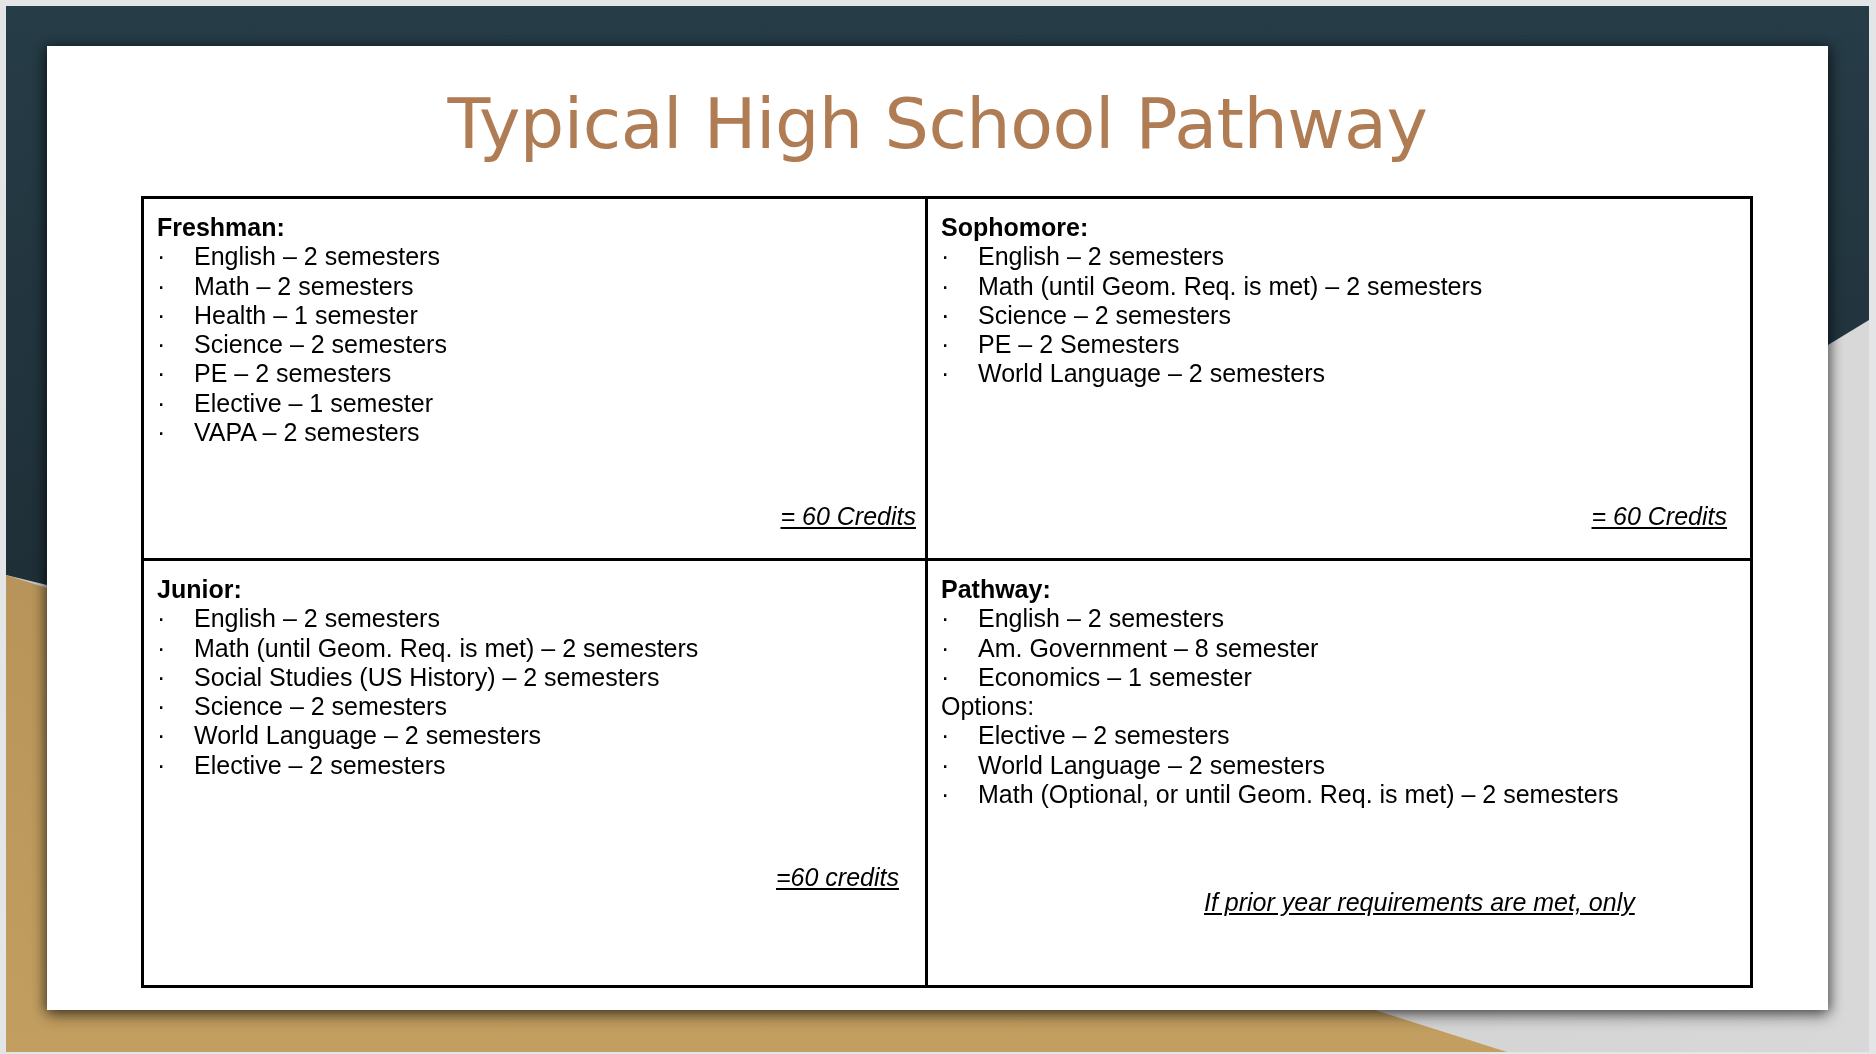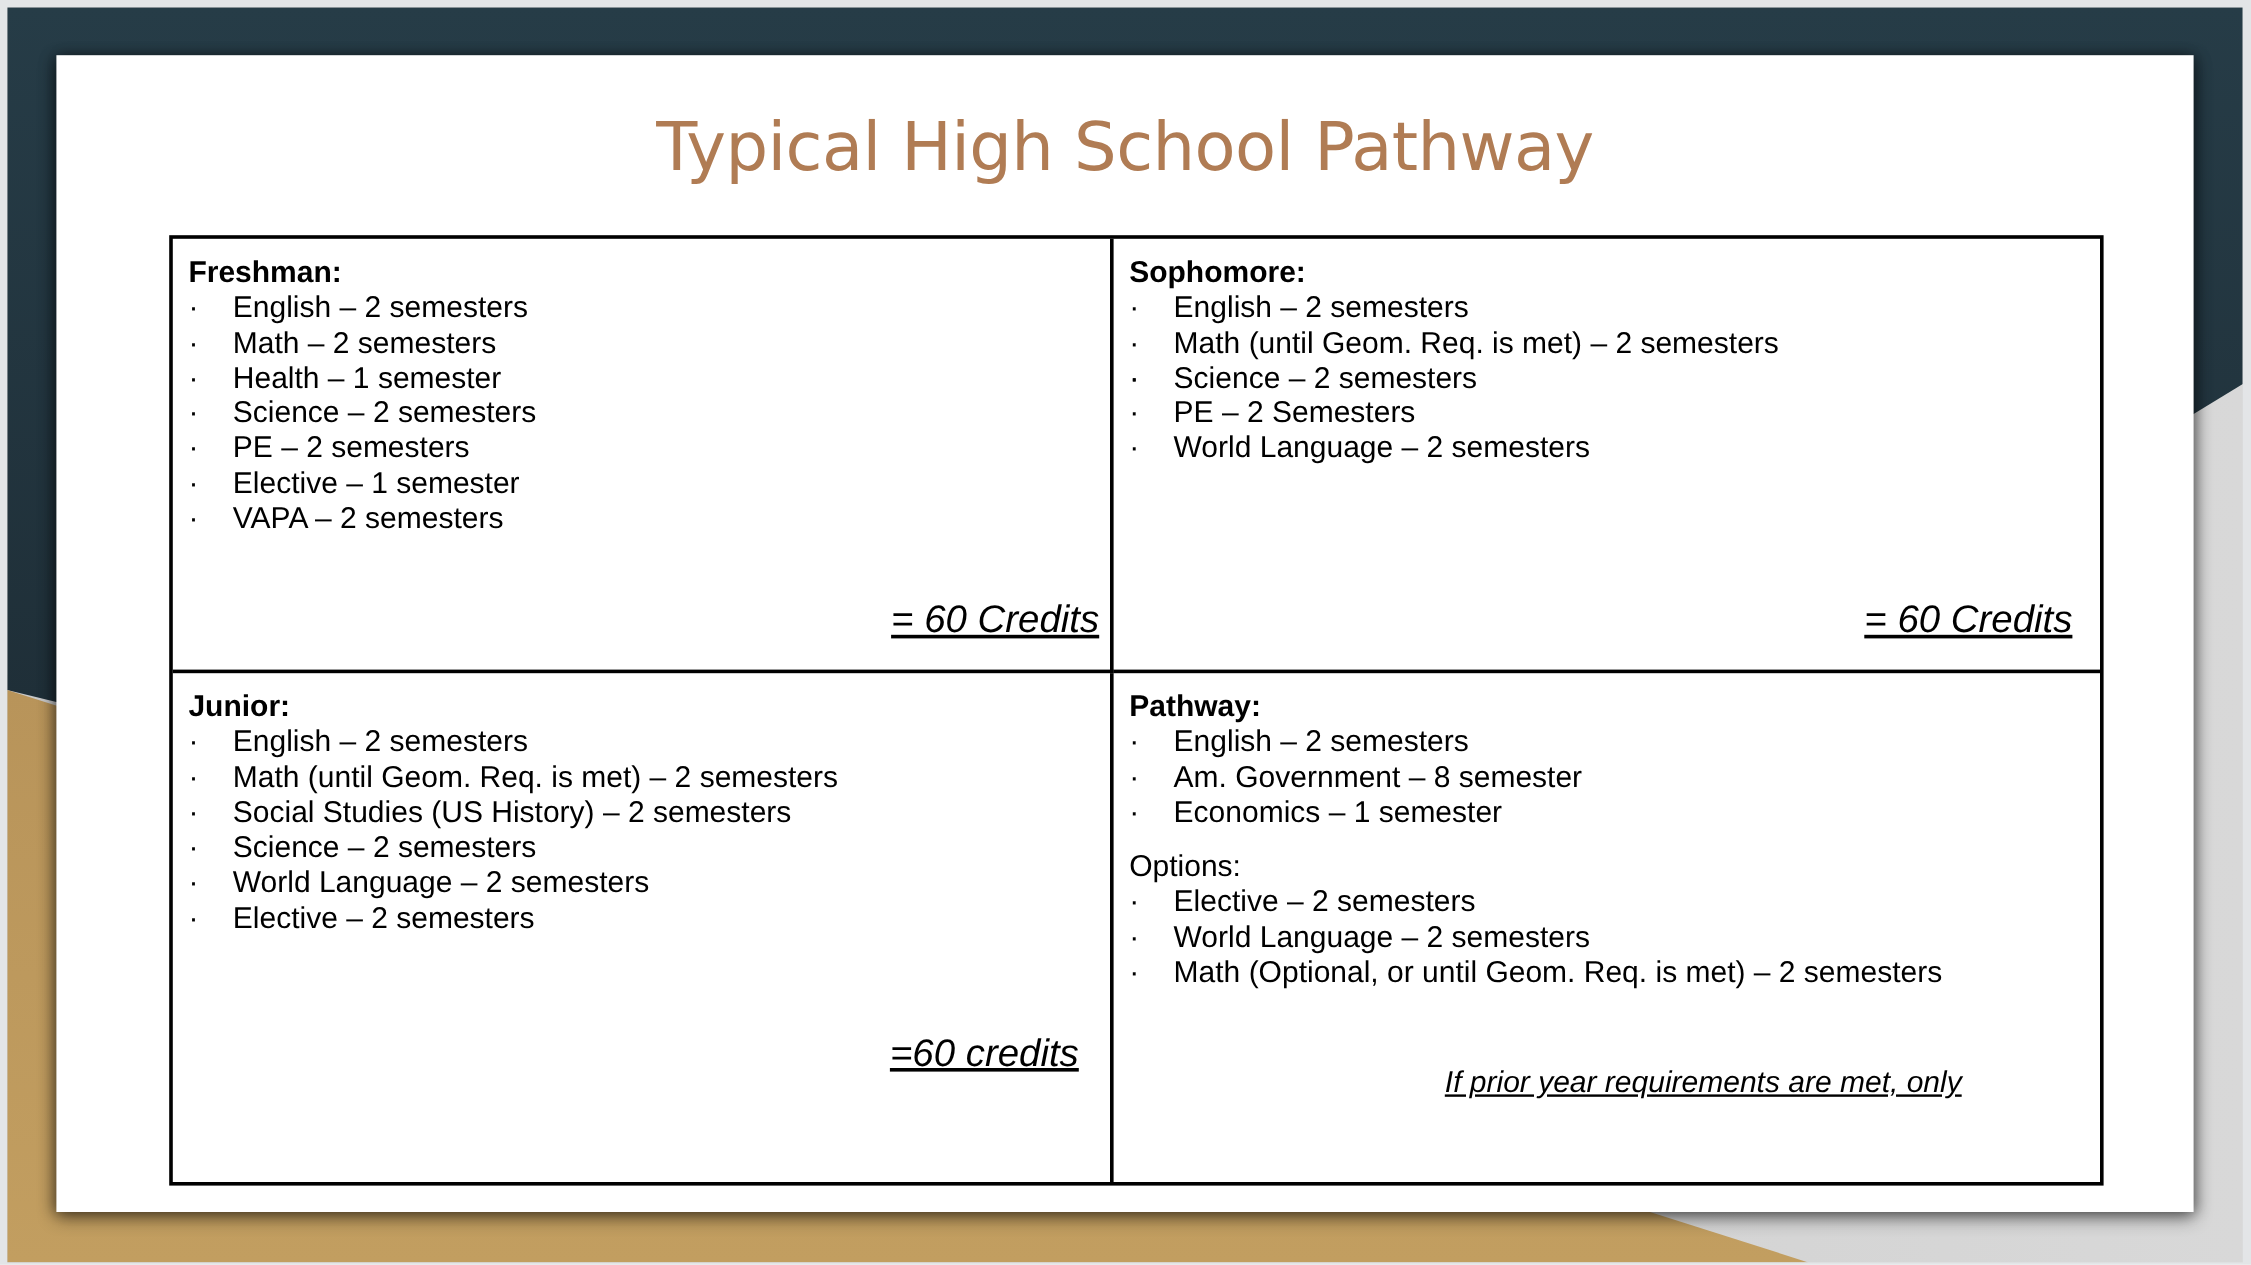--- a/index.html
+++ b/index.html
@@ -15,42 +15,42 @@
   }
   .bg-svg { position:absolute; left:0; top:0; }
   .card {
     position:absolute; left:41px; top:40px; width:1781px; height:964px;
     background:#ffffff;
     box-shadow: 0 6px 14px rgba(0,0,0,0.45), 4px 0 10px rgba(0,0,0,0.25), -4px 0 10px rgba(0,0,0,0.25);
   }
   .title {
     position:absolute; left:0; top:36px; width:1781px; text-align:center;
     font-family:"DejaVu Sans", sans-serif;
-    font-size:56px; font-weight:normal; letter-spacing:-0.5px;
+    font-size:70px; font-weight:normal; letter-spacing:-0.5px;
     color:#b07c54; line-height:84px; margin:0;
   }
   .grid {
     position:absolute; left:94px; top:150px; width:1612px; height:792px;
     box-sizing:border-box; border:3px solid #000;
     display:grid; grid-template-columns:784px 1fr; grid-template-rows:362px 1fr;
   }
   .cell {
     position:relative; box-sizing:border-box; padding:14px 0 0 13px;
     font-size:25px; line-height:29.3px; color:#000;
   }
   .cell.c1 { border-right:3px solid #000; }
   .cell.r1 { border-bottom:3px solid #000; }
   .heading { font-weight:bold; display:block; }
   .items { list-style:none; margin:0; padding:0; }
   .item { position:relative; padding-left:37px; white-space:nowrap; }
   .bullet { position:absolute; left:0; top:0; width:20px; }
-  .plain { display:block;margin-top:16px; }
+  .plain { display:block; }
   .credits {
     position:absolute; font-style:italic; text-decoration:underline;
-    font-size:32px; line-height:30px; white-space:nowrap;text-align:center;
+    font-size:25px; line-height:30px; white-space:nowrap;text-align:center;
   }
   .note {
     position:absolute; font-style:italic; text-decoration:underline;
     font-size:25px; line-height:37px; white-space:nowrap; text-align:center;
   }
 </style>
 </head>
 <body>
 
 <div class="stage">

